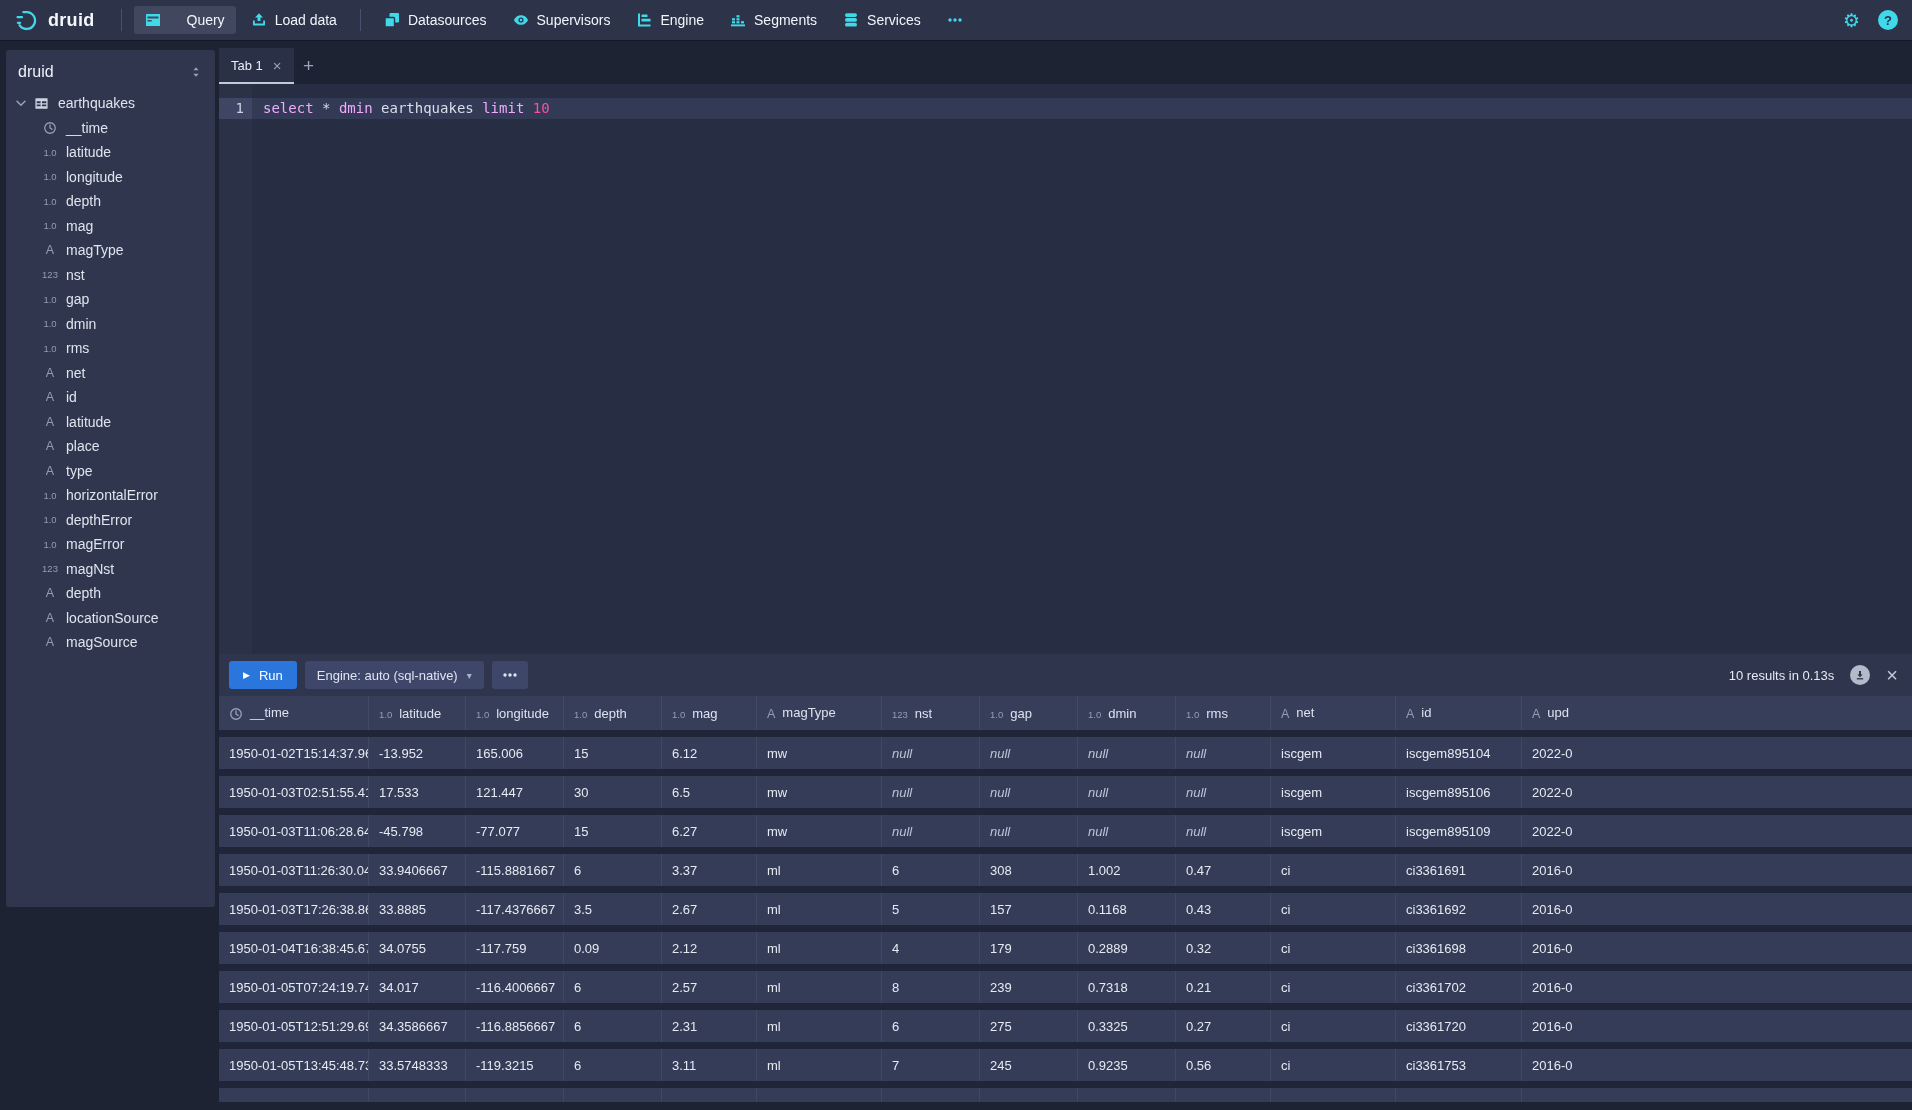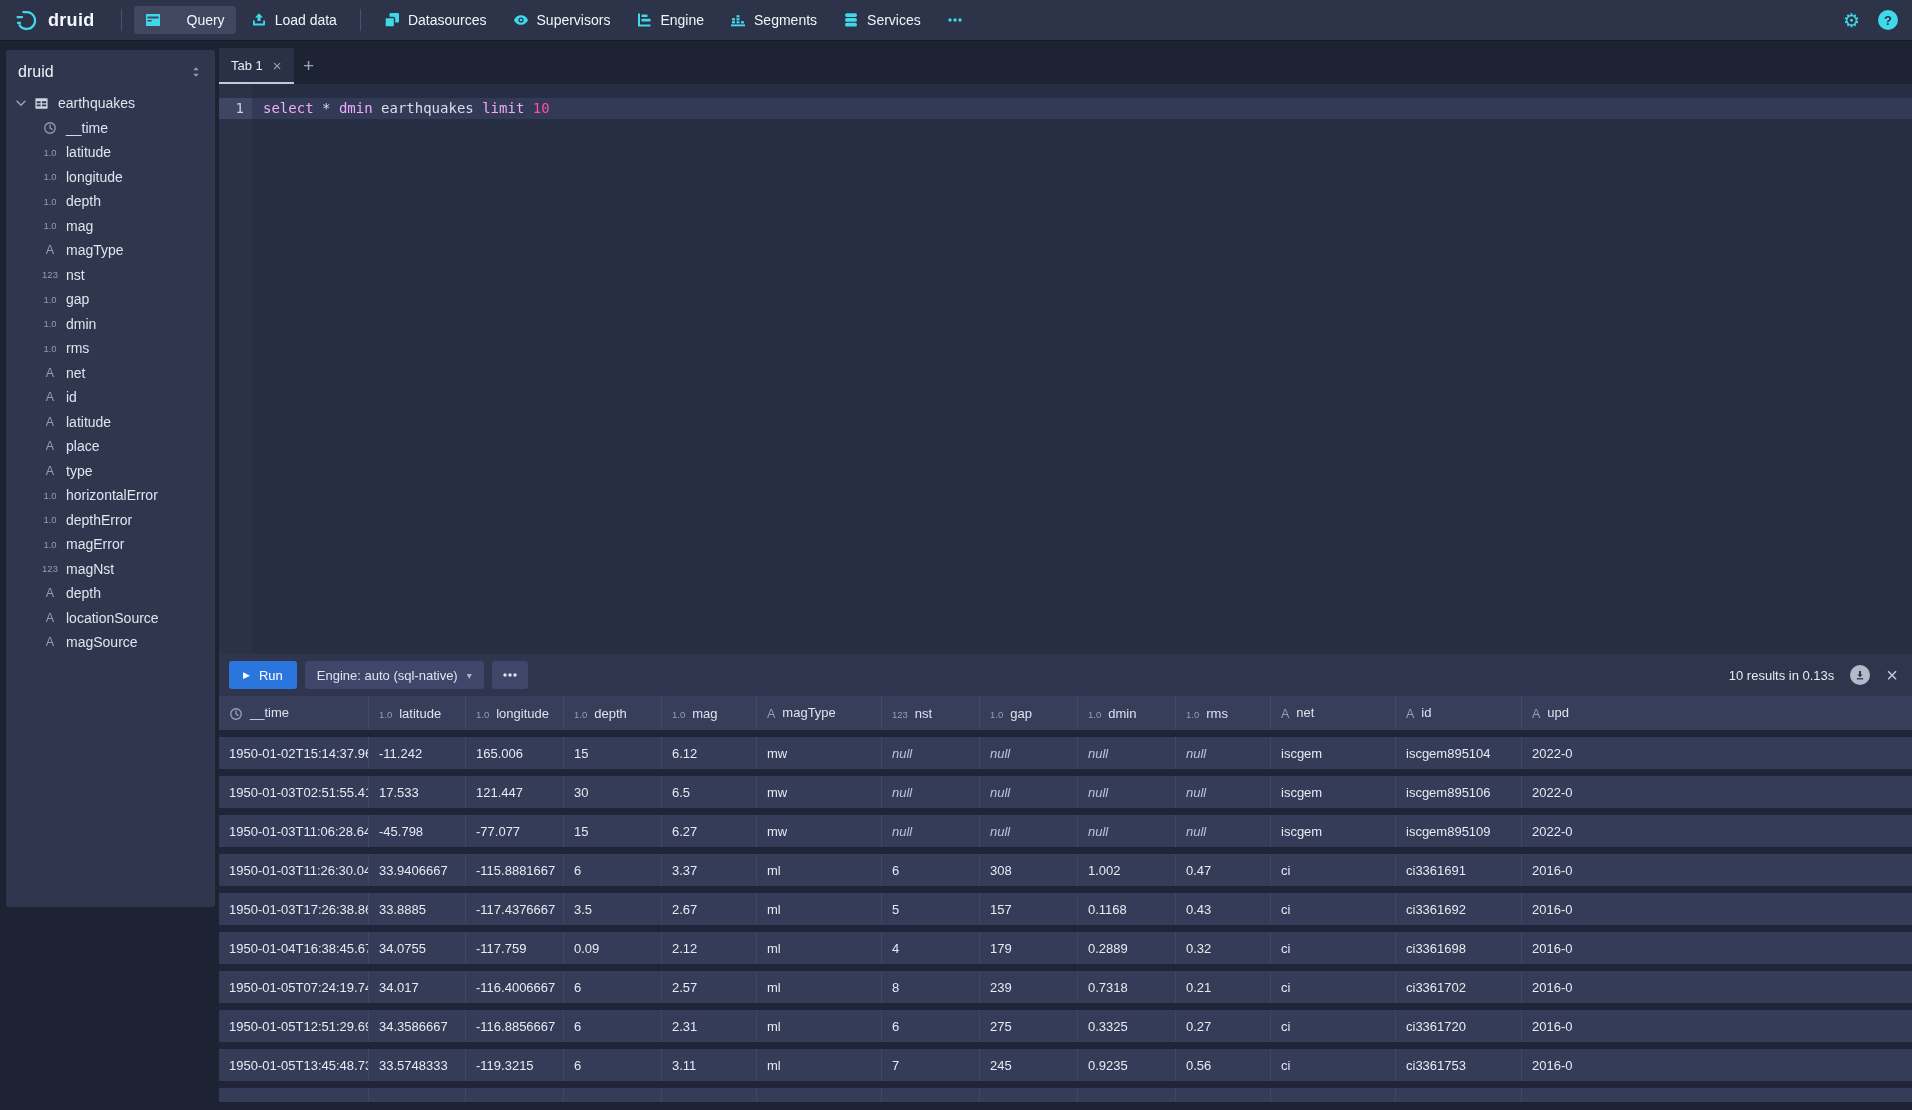--- a/index.html
+++ b/index.html
@@ -502,21 +502,21 @@
                 <span class="str-glyph">A</span>
               </span><span>id</span></th>
             <th style="width:390px"><span class="hglyph">
                 <span class="str-glyph">A</span>
               </span><span>upd</span></th>
           </tr>
         </thead>
       <tbody id="results-body">
           <tr>
             <td class="">1950-01-02T15:14:37.960Z</td>
-            <td class="">-11.242</td>
+            <td class="">-13.952</td>
             <td class="">165.006</td>
             <td class="">15</td>
             <td class="">6.12</td>
             <td class="">mw</td>
             <td class="null-val">null</td>
             <td class="null-val">null</td>
             <td class="null-val">null</td>
             <td class="null-val">null</td>
             <td class="">iscgem</td>
             <td class="">iscgem895104</td>

